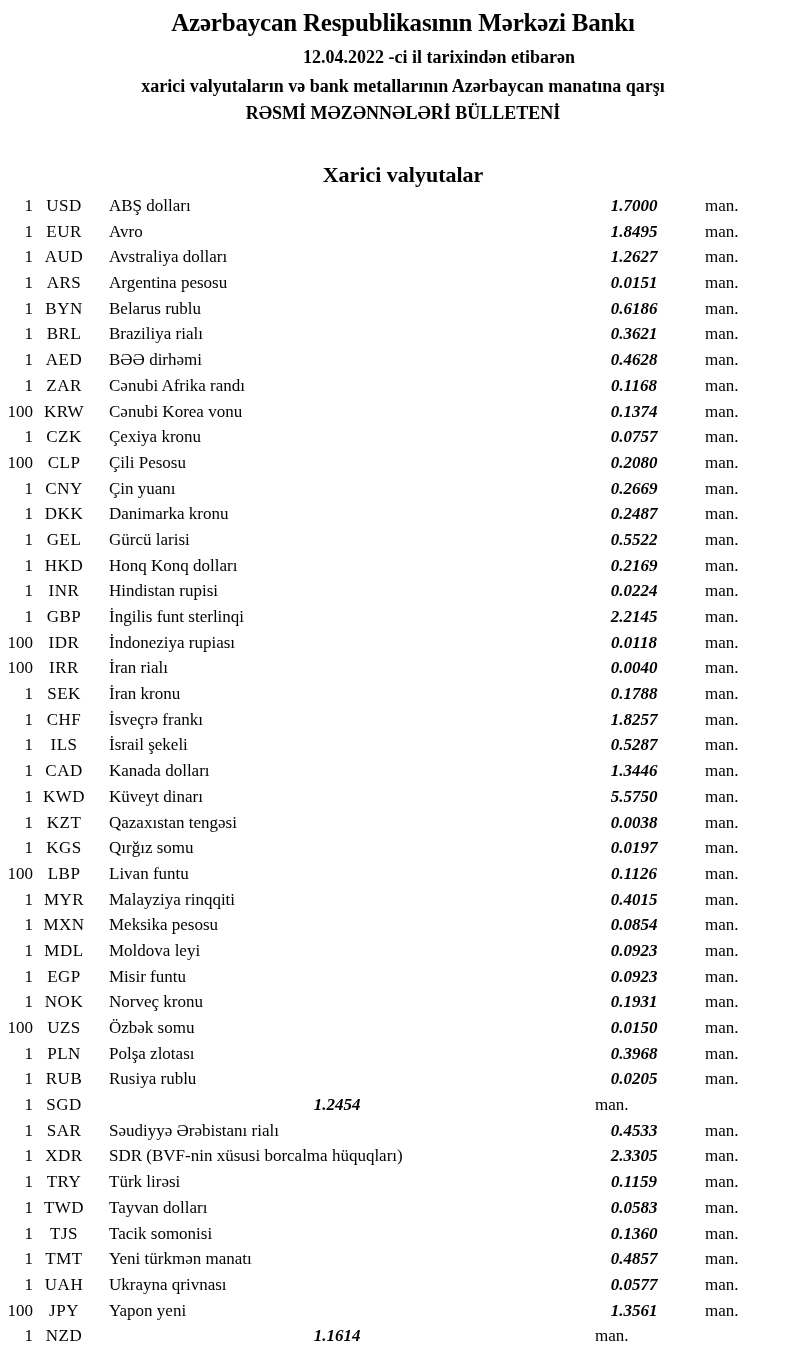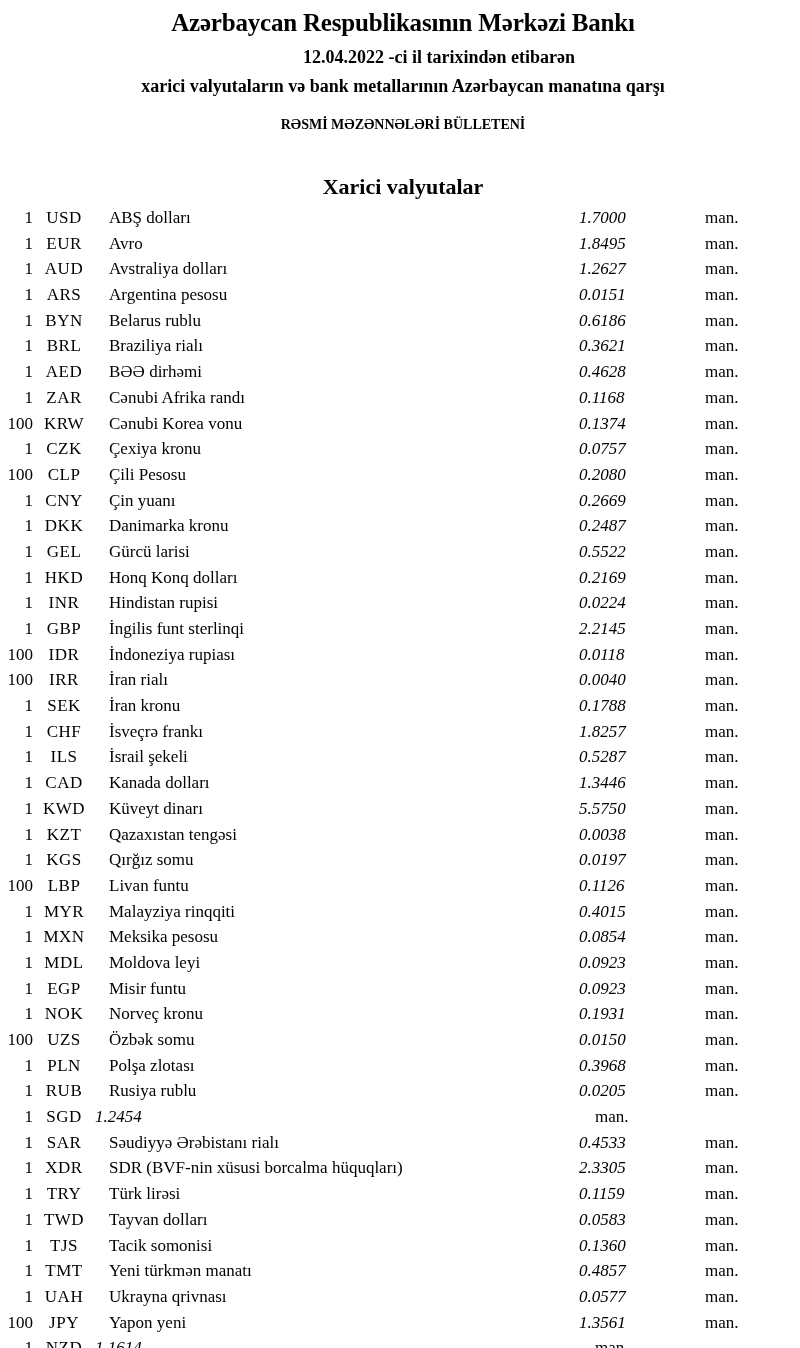--- a/index.html
+++ b/index.html
@@ -35,22 +35,22 @@
     font-weight: bold;
     transform: translateX(36px); 
   }
   .subject-line {
     margin-top: 10px;
     font-size: 18px;
     line-height: 19px;
     font-weight: bold;
   }
   .bulletin-title {
-    margin-top: 18px;
-    font-size: 14px;
+    margin-top: 6px;
+    font-size: 18px;
     line-height: 22px;
     font-weight: bold;
   }
   .section-title {
     margin: 42px 0 0 0;
     text-align: center;
     padding-left: 30px;
     font-size: 22px;
     line-height: 18px;
     font-weight: bold;
@@ -62,21 +62,21 @@
     display: grid;
     grid-template-columns: 33px 62px 1fr 110px 87px;
     height: 25.7px;
     line-height: 25.7px;
     font-size: 17px;
     white-space: nowrap;
   }
   .qty  { text-align: right; }
   .code { text-align: center; letter-spacing: 0.5px; }
   .name { padding-left: 14px; overflow: hidden; }
-  .rate { text-align: left; font-weight: normal; font-style: italic; }
+  .rate { text-align: center; font-weight: bold; font-style: italic; }
   .unit { padding-left: 16px; }
 </style>
 </head>
 <body>
 
 <div class="page">
 
   <div class="header">
     <h1 class="bank-name">Azərbaycan Respublikasının Mərkəzi Bankı</h1>
     <div class="date-line">12.04.2022 -ci il tarixindən etibarən</div>

